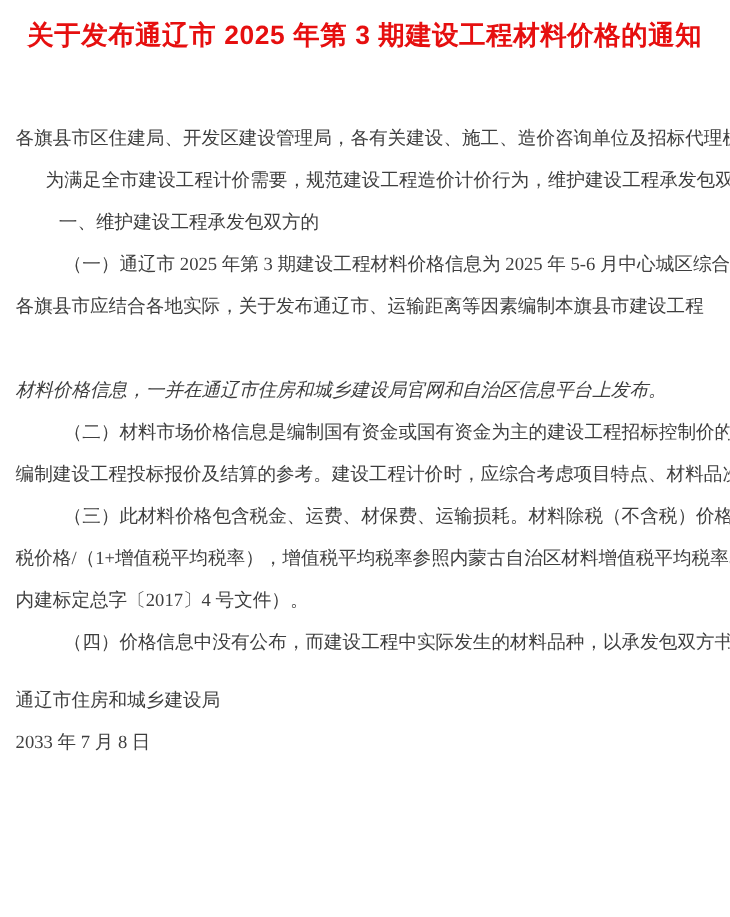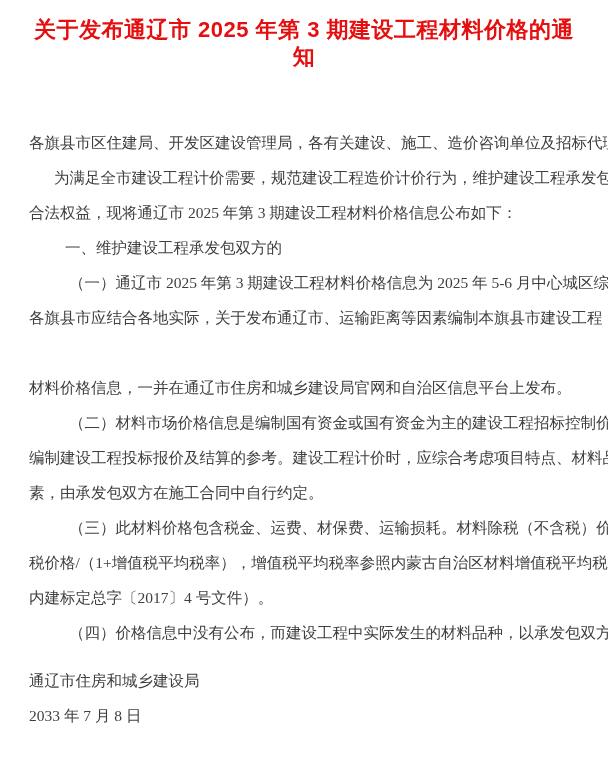--- a/index.html
+++ b/index.html
@@ -7,21 +7,21 @@
     padding: 0;
     width: 608px;
     height: 764px;
     background: #ffffff;
     overflow: hidden;
   }
   .doc {
     box-sizing: border-box;
     width: 608px;
     height: 764px;
-    padding: 0 29px;
+    padding: 0 13px;
     background: var(--bg-color, #ffffff);
     font-family: "Liberation Serif", "DejaVu Serif", serif;
   }
   .doc-title {
     margin: 0;
     padding-top: 16px;
     text-align: center;
     font-family: "Liberation Sans", "DejaVu Sans", sans-serif;
     font-weight: bold;
     font-size: 22px;
@@ -35,51 +35,49 @@
     font-size: 15.5px;
   }
   .line {
     margin: 0;
     line-height: 35px;
     white-space: nowrap;
   }
   .ind-para { text-indent: 25px; }   
   .ind-head { text-indent: 36px; }   
   .ind-item { text-indent: 40px; }   
-  .gap-before { margin-top: 35px; }  
+  .gap-before { margin-top: 35px; font-style: italic; }  
   .right { }
   .sig-block { margin-top: 13px; }
 </style>
 </head>
 <body>
 
 <div class="doc">
 
   <h1 class="doc-title">关于发布通辽市 2025 年第 3 期建设工程材料价格的通知</h1>
 
   <div class="doc-body">
     <p class="line">各旗县市区住建局、开发区建设管理局，各有关建设、施工、造价咨询单位及招标代理机构：</p>
 
     <p class="line ind-para">为满足全市建设工程计价需要，规范建设工程造价计价行为，维护建设工程承发包双方的</p>
 
-    <p class="line">合法权益，现将通辽市 2025 年第 3 期建设工程材料价格信息公布如下：</p>
 
     <p class="line ind-head">一、维护建设工程承发包双方的</p>
 
     <p class="line ind-item">（一）通辽市 2025 年第 3 期建设工程材料价格信息为 2025 年 5-6 月中心城区综合价格，</p>
 
     <p class="line">各旗县市应结合各地实际，关于发布通辽市、运输距离等因素编制本旗县市建设工程</p>
 
     <p class="line gap-before">材料价格信息，一并在通辽市住房和城乡建设局官网和自治区信息平台上发布。</p>
 
     <p class="line ind-item">（二）材料市场价格信息是编制国有资金或国有资金为主的建设工程招标控制价的依据，是</p>
 
     <p class="line">编制建设工程投标报价及结算的参考。建设工程计价时，应综合考虑项目特点、材料品次需求等因</p>
 
-    <p class="line">素，由承发包双方在施工合同中自行约定。</p>
 
     <p class="line ind-item">（三）此材料价格包含税金、运费、材保费、运输损耗。材料除税（不含税）价格=材料含</p>
 
     <p class="line">税价格/（1+增值税平均税率），增值税平均税率参照内蒙古自治区材料增值税平均税率表（执行</p>
 
     <p class="line">内建标定总字〔2017〕4 号文件）。</p>
 
     <p class="line ind-item">（四）价格信息中没有公布，而建设工程中实际发生的材料品种，以承发包双方书面约定的</p>
 
 

